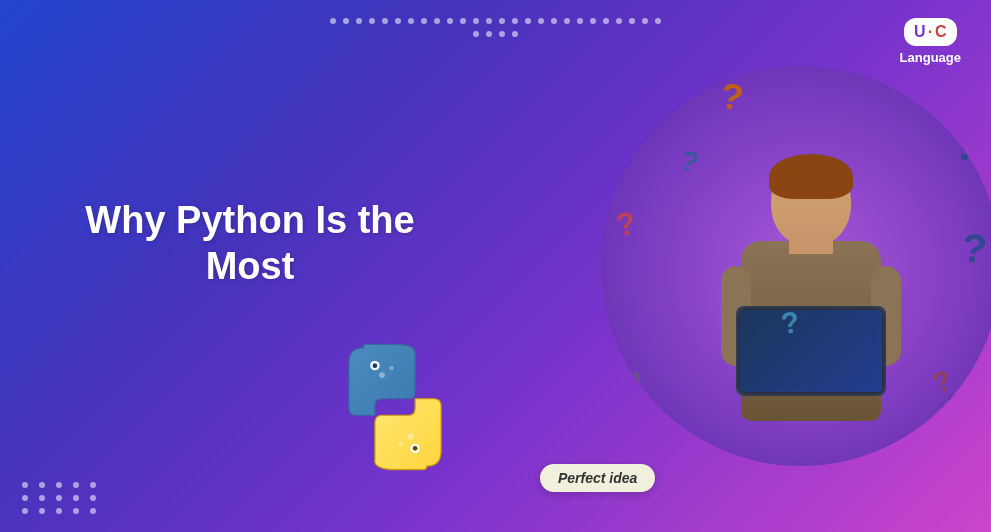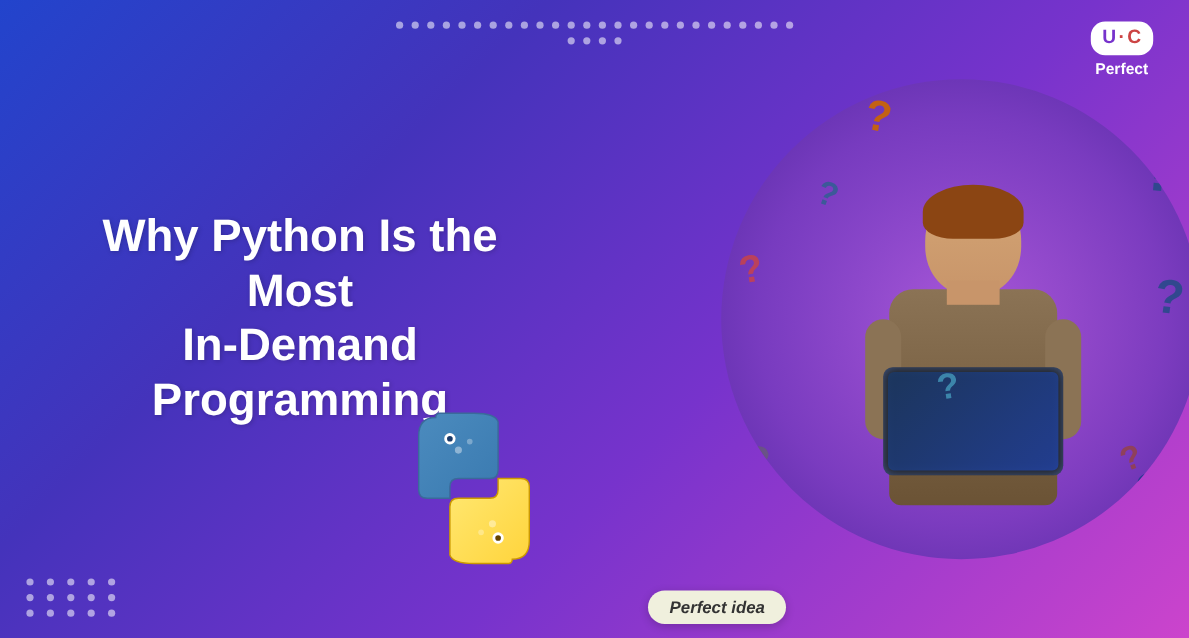--- a/index.html
+++ b/index.html
@@ -115,21 +115,21 @@
     .logo-text {
       font-size: 13px;
       font-weight: 700;
       color: white;
       margin-top: 4px;
     }
 
     
     .perfect-idea {
       position: absolute;
-      bottom: 12px;
+      bottom: 40px;
       left: 540px;
       background: #f0f0dd;
       border-radius: 20px;
       padding: 6px 18px;
       font-size: 14px;
       font-weight: 600;
       color: #333;
       font-style: italic;
       box-shadow: 0 2px 8px rgba(0,0,0,0.2);
     }
@@ -202,27 +202,27 @@
       <div class="dot"></div>
       <div class="dot"></div>
   </div>
 
   <div class="logo-area">
     <div class="logo-badge">
       <span class="logo-u">U</span>
       <span class="logo-dot">·</span>
       <span class="logo-c">C</span>
     </div>
-    <span class="logo-text">Perfect</span>
+    <span class="logo-text">Language</span>
   </div>
 
   <div class="title-area">
     <h1 class="main-title">
       <span>Why Python Is the Most</span><br>
-      <span>In-Demand Programming</span><br>
+      <br>
     </h1>
   </div>
 
   <div class="python-logo">
     <svg viewBox="0 0 110 110" xmlns="http://www.w3.org/2000/svg" width="130" height="130">
 
       <defs>
         <linearGradient id="blueGrad" x1="0%" y1="0%" x2="100%" y2="100%">
           <stop offset="0%" style="stop-color:#4B8BBE"></stop>
           <stop offset="100%" style="stop-color:#3a7ab0"></stop>

